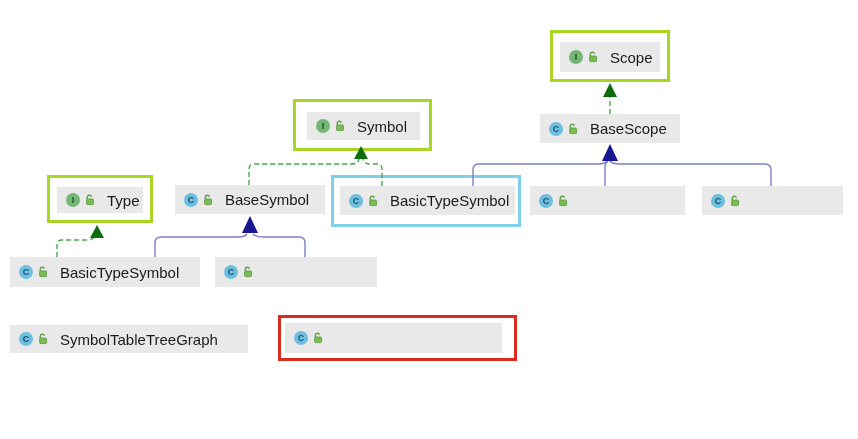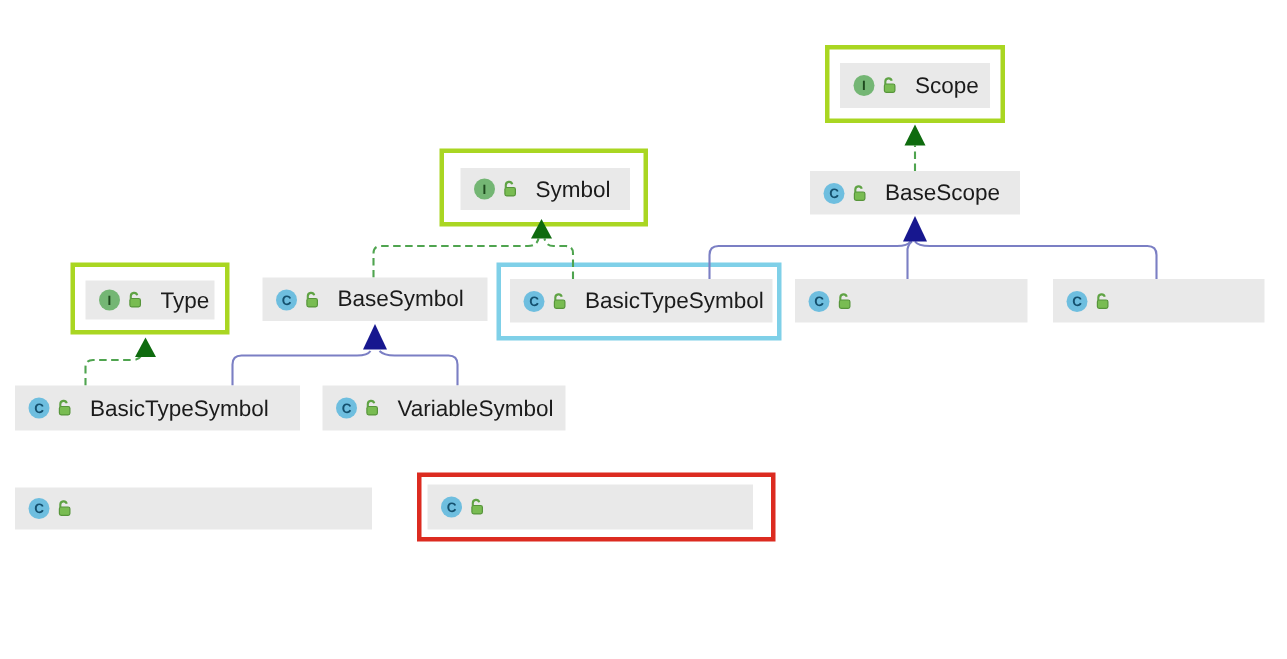--- a/index.html
+++ b/index.html
@@ -174,31 +174,31 @@
   </div>
 
   <div class="node" style="left:215px; top:257px; width:162px; height:30px;">
     <span class="badge badge-class">C</span>
     <span class="lock">
         <svg width="12" height="12" viewBox="0 0 12 12">
           <path d="M3.2 5.2 V3.4 a2.2 2.2 0 0 1 4.3 -0.6" fill="none" stroke="#5FA344" stroke-width="1.4"></path>
           <rect x="2.6" y="5" width="7" height="5.6" rx="1.2" fill="#79BC52" stroke="#57953B" stroke-width="0.8"></rect>
         </svg>
       </span>
-    <span class="label">VariableSymbol</span>
   </div>
 
   <div class="node" style="left:10px; top:325px; width:238px; height:28px;">
     <span class="badge badge-class">C</span>
     <span class="lock">
         <svg width="12" height="12" viewBox="0 0 12 12">
           <path d="M3.2 5.2 V3.4 a2.2 2.2 0 0 1 4.3 -0.6" fill="none" stroke="#5FA344" stroke-width="1.4"></path>
           <rect x="2.6" y="5" width="7" height="5.6" rx="1.2" fill="#79BC52" stroke="#57953B" stroke-width="0.8"></rect>
         </svg>
       </span>
+    <span class="label">SymbolTableTreeGraph</span>
   </div>
 
   <div class="node" style="left:285px; top:323px; width:217px; height:30px;">
     <span class="badge badge-class">C</span>
     <span class="lock">
         <svg width="12" height="12" viewBox="0 0 12 12">
           <path d="M3.2 5.2 V3.4 a2.2 2.2 0 0 1 4.3 -0.6" fill="none" stroke="#5FA344" stroke-width="1.4"></path>
           <rect x="2.6" y="5" width="7" height="5.6" rx="1.2" fill="#79BC52" stroke="#57953B" stroke-width="0.8"></rect>
         </svg>
       </span>

